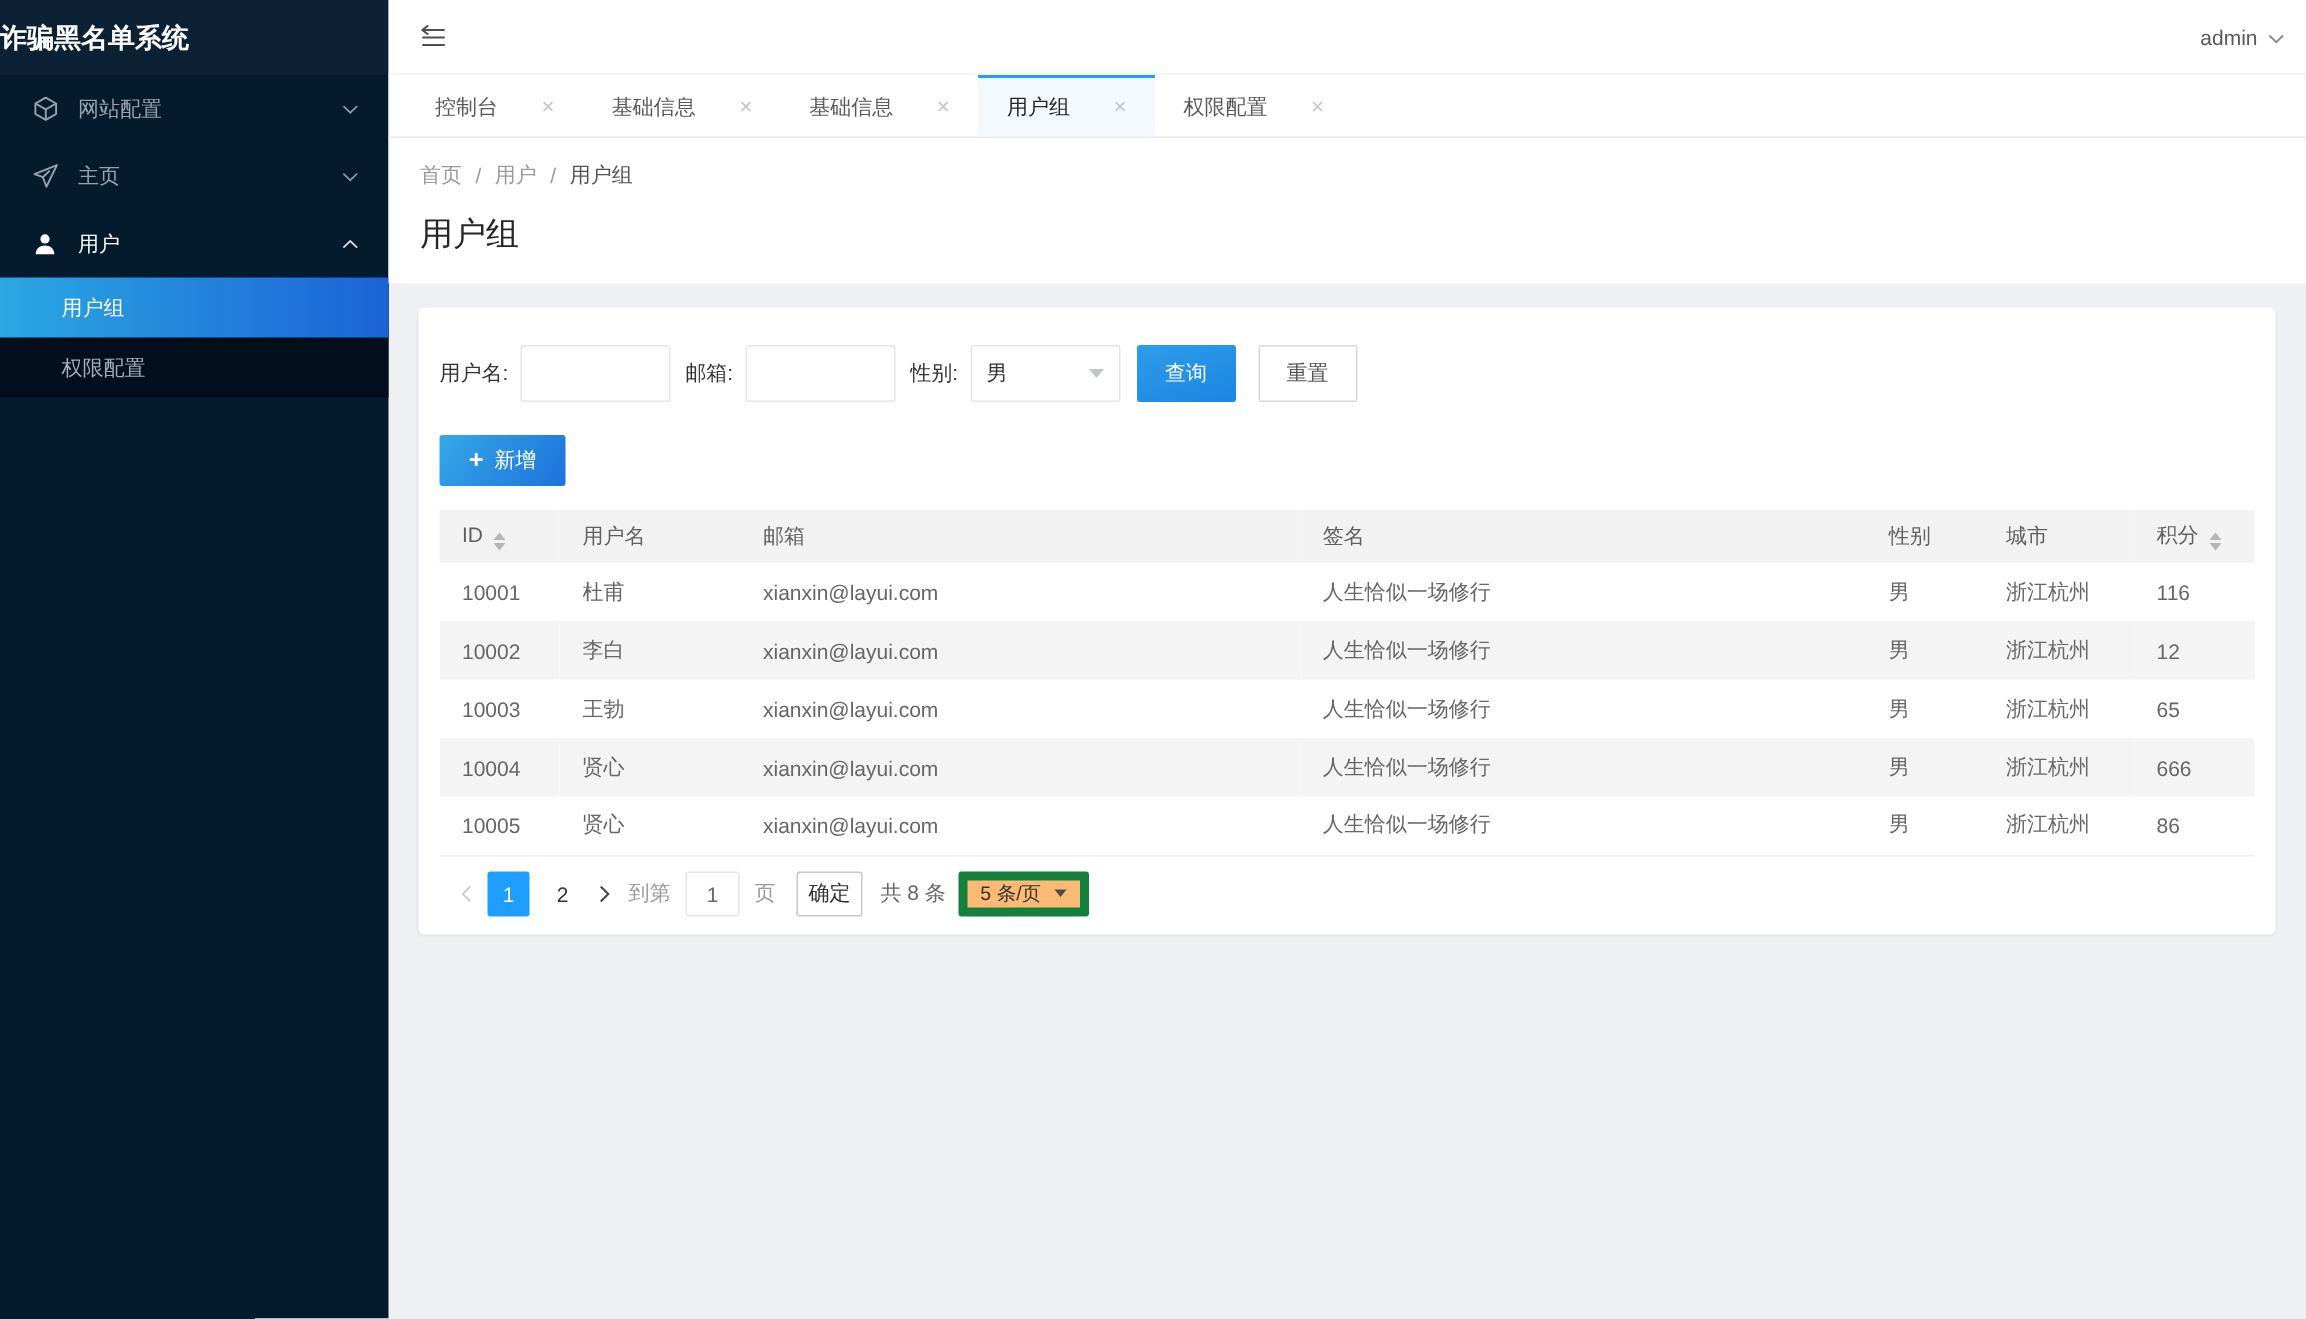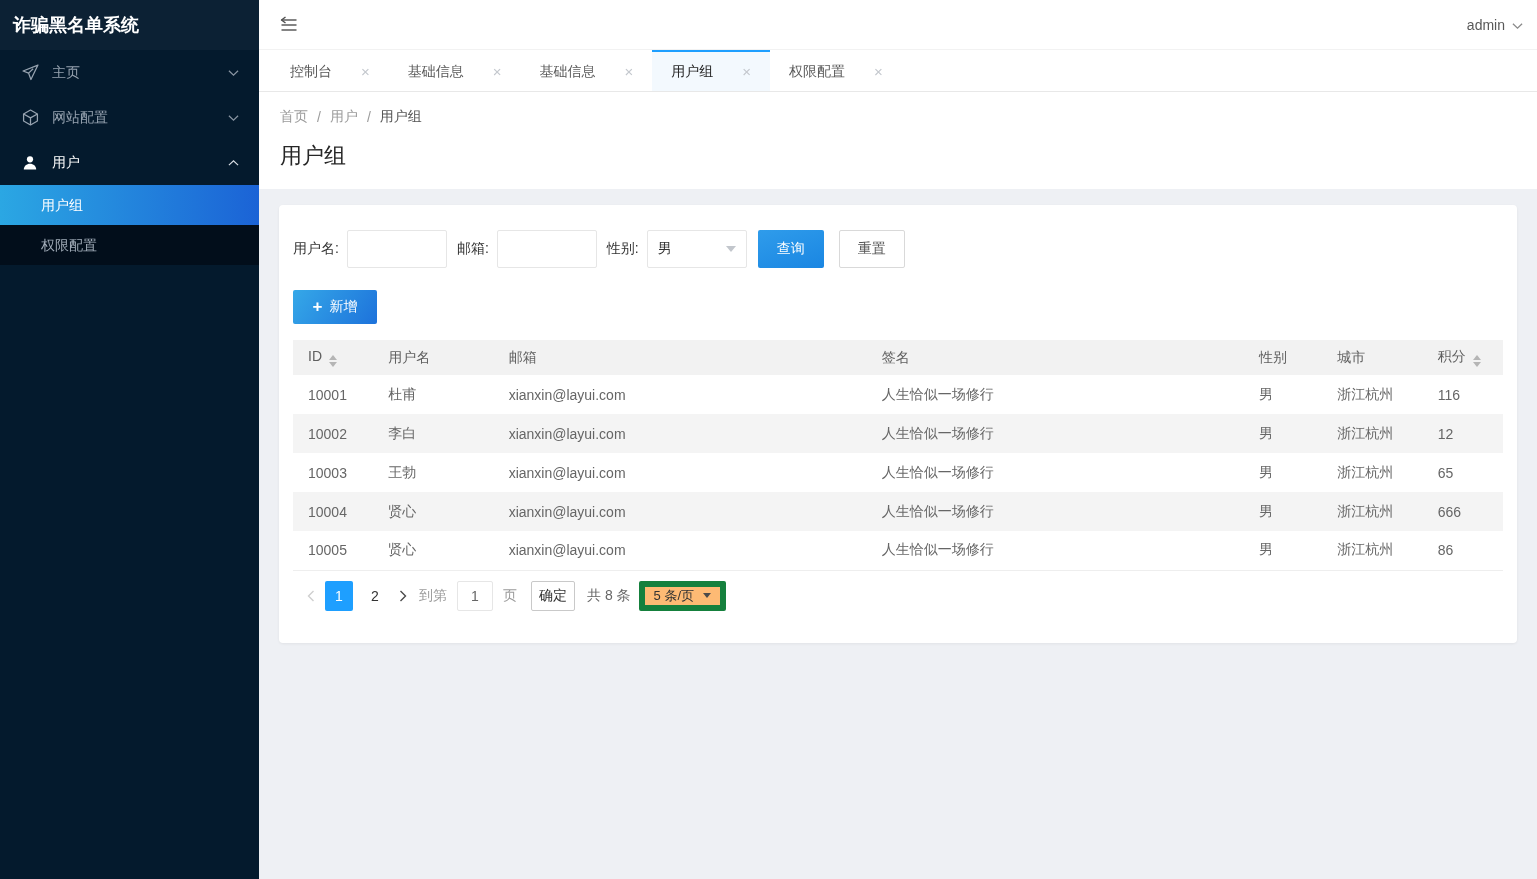--- a/index.html
+++ b/index.html
@@ -6,21 +6,21 @@
   html, body { width: 1537px; height: 879px; overflow: hidden; }
   body {
     font-family: "Liberation Sans", "DejaVu Sans", sans-serif;
     background: #eef0f4;
     display: flex;
     font-size: 14px;
     color: #333;
   }
   
   .sidebar { width: 259px; flex-shrink: 0; background: #041a2d; display: flex; flex-direction: column; }
-  .logo { height: 50px; line-height: 50px; padding-left: 13px; font-size: 18px; font-weight: 600; color: #fff; background: #0c2134; white-space: nowrap; }
+  .logo { height: 50px; line-height: 50px; font-size: 18px; font-weight: 600; color: #fff; background: #0c2134; white-space: nowrap; }
   .menu-item { height: 45px; display: flex; align-items: center; padding: 0 20px 0 22px; color: #97a3b0; cursor: pointer; }
   .menu-item .mi-icon { width: 17px; height: 17px; margin-right: 13px; display: flex; align-items: center; }
   .menu-item .mi-label { flex: 1; }
   .menu-item .chev { display: flex; color: #8a96a3; }
   .menu-item.expanded { color: #fff; }
   .menu-item.expanded .chev { color: #d9dee4; }
   .submenu { background: #020e1b; }
   .submenu-item { height: 40px; line-height: 40px; padding-left: 41px; color: #a2adb9; cursor: pointer; }
   .submenu-item.active { background: linear-gradient(90deg, #2ba7e3, #1b63d6); color: #fff; }
   
@@ -35,21 +35,21 @@
   .tab { display: flex; align-items: center; gap: 29px; padding: 0 19px; color: #595959; cursor: pointer; border-top: 2px solid transparent; }
   .tab .x { color: #c3c7cd; font-size: 15px; line-height: 1; }
   .tab.active { background: #f3f9fe; border-top-color: #1e9fff; color: #262626; }
   
   .crumb-wrap { background: #fff; padding: 16px 21px 20px; flex-shrink: 0; }
   .breadcrumb { display: flex; align-items: center; gap: 9px; color: #9b9b9b; }
   .breadcrumb .last { color: #555; }
   .page-title { margin-top: 17px; font-size: 22px; color: #262626; line-height: 26px; }
   
   .content { flex: 1; padding: 16px 20px; overflow: hidden; }
-  .card { background: #fff; border-radius: 4px; box-shadow: 0 1px 3px rgba(0,0,0,.06); padding: 25px 14px 32px; }
+  .card { background: #fff; border-radius: 4px; box-shadow: 0 1px 3px rgba(0,0,0,.06); padding: 25px 14px 12px; }
   
   .filter-row { display: flex; align-items: center; }
   .f-label { color: #333; margin-right: 8px; white-space: nowrap; }
   .f-input { width: 100px; height: 38px; border: 1px solid #e6e6e6; border-radius: 2px; outline: none; padding: 0 8px; font-size: 14px; color: #666; margin-right: 10px; font-family: inherit; }
   .f-select { width: 100px; height: 38px; border: 1px solid #e6e6e6; border-radius: 2px; background: #fff; display: flex; align-items: center; justify-content: space-between; padding: 0 10px; margin-right: 11px; cursor: pointer; color: #333; }
   .caret-down { width: 0; height: 0; border-left: 5px solid transparent; border-right: 5px solid transparent; border-top: 6px solid #c2c6cc; }
   .btn { height: 38px; border-radius: 2px; border: none; font-size: 14px; cursor: pointer; font-family: inherit; }
   .btn-primary { width: 66px; background: linear-gradient(160deg, #2f9ceb, #1a86e2); color: #fff; }
   .btn-plain { width: 66px; background: #fff; border: 1px solid #d9d9d9; color: #555; margin-left: 15px; }
   .add-btn { margin-top: 22px; width: 84px; height: 34px; border: none; border-radius: 2px; background: linear-gradient(125deg, #35a8e8, #1d72db); color: #fff; font-size: 14px; display: flex; align-items: center; justify-content: center; gap: 7px; cursor: pointer; font-family: inherit; }
@@ -77,39 +77,39 @@
 </style>
 </head>
 <body>
 
 <aside class="sidebar">
   <div class="logo">诈骗黑名单系统</div>
   <nav>
     <div class="menu-item">
       <span class="mi-icon">
         <svg viewBox="0 0 16 16" width="17" height="17" fill="none" stroke="currentColor" stroke-width="1.2" stroke-linejoin="round">
-            <path d="M15 1 L1 6.6 L6.2 8.6 L8.4 14.6 L15 1 Z"></path>
-            <path d="M6.2 8.6 L10.5 4.5"></path>
-          </svg>
-      </span>
-      <span class="mi-label">主页</span>
+            <path d="M8 1 L14.5 4.7 V11.3 L8 15 L1.5 11.3 V4.7 Z"></path>
+            <path d="M1.5 4.7 L8 8.4 L14.5 4.7 M8 8.4 V15"></path>
+          </svg>
+      </span>
+      <span class="mi-label">网站配置</span>
       <span class="chev">
         <svg viewBox="0 0 12 8" width="11" height="8" fill="none" stroke="currentColor" stroke-width="1.3">
             <polyline points="1,1.5 6,6.3 11,1.5"></polyline>
           </svg>
       </span>
     </div>
     <div class="menu-item">
       <span class="mi-icon">
         <svg viewBox="0 0 16 16" width="17" height="17" fill="none" stroke="currentColor" stroke-width="1.2" stroke-linejoin="round">
-            <path d="M8 1 L14.5 4.7 V11.3 L8 15 L1.5 11.3 V4.7 Z"></path>
-            <path d="M1.5 4.7 L8 8.4 L14.5 4.7 M8 8.4 V15"></path>
-          </svg>
-      </span>
-      <span class="mi-label">网站配置</span>
+            <path d="M15 1 L1 6.6 L6.2 8.6 L8.4 14.6 L15 1 Z"></path>
+            <path d="M6.2 8.6 L10.5 4.5"></path>
+          </svg>
+      </span>
+      <span class="mi-label">主页</span>
       <span class="chev">
         <svg viewBox="0 0 12 8" width="11" height="8" fill="none" stroke="currentColor" stroke-width="1.3">
             <polyline points="1,1.5 6,6.3 11,1.5"></polyline>
           </svg>
       </span>
     </div>
     <div class="menu-item expanded">
       <span class="mi-icon">
         <svg viewBox="0 0 16 16" width="16" height="16" fill="currentColor">
             <circle cx="8" cy="4.3" r="3.1"></circle>

